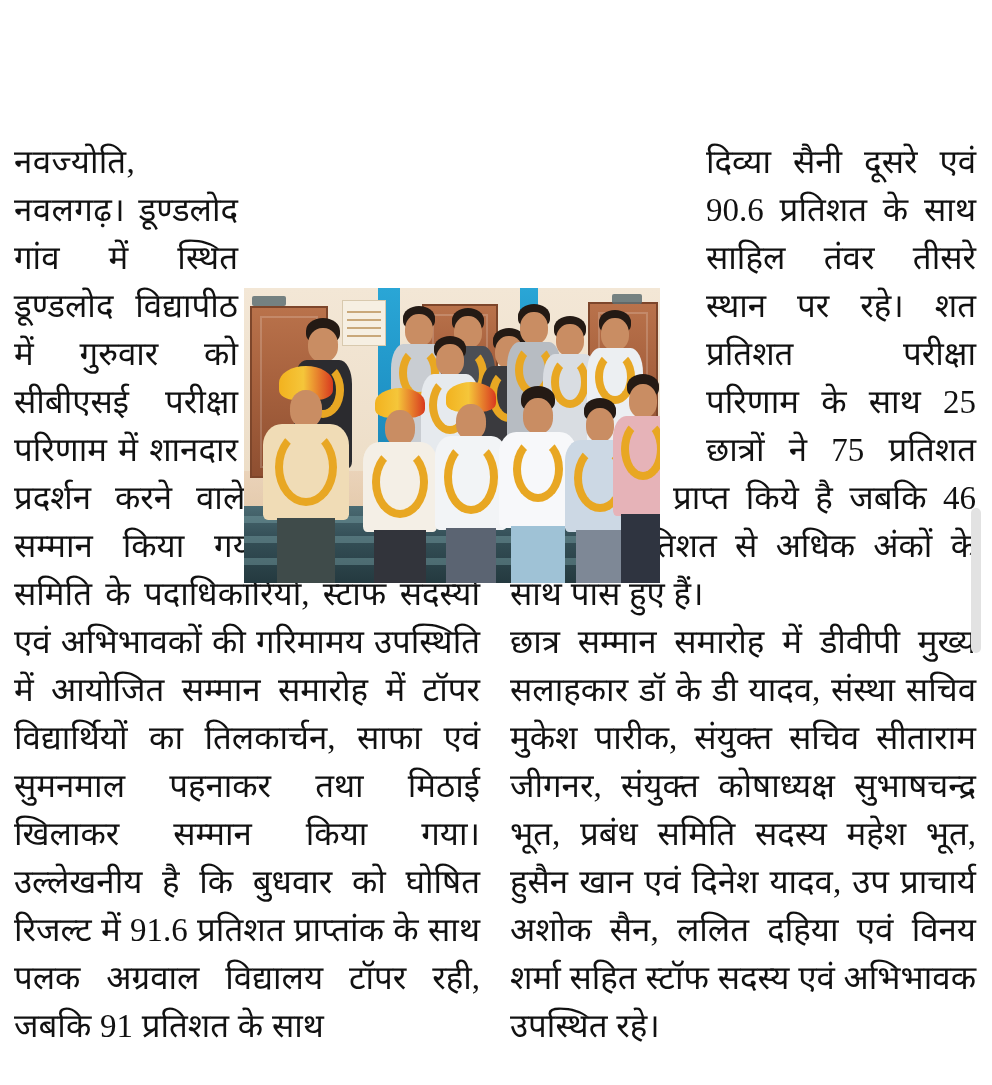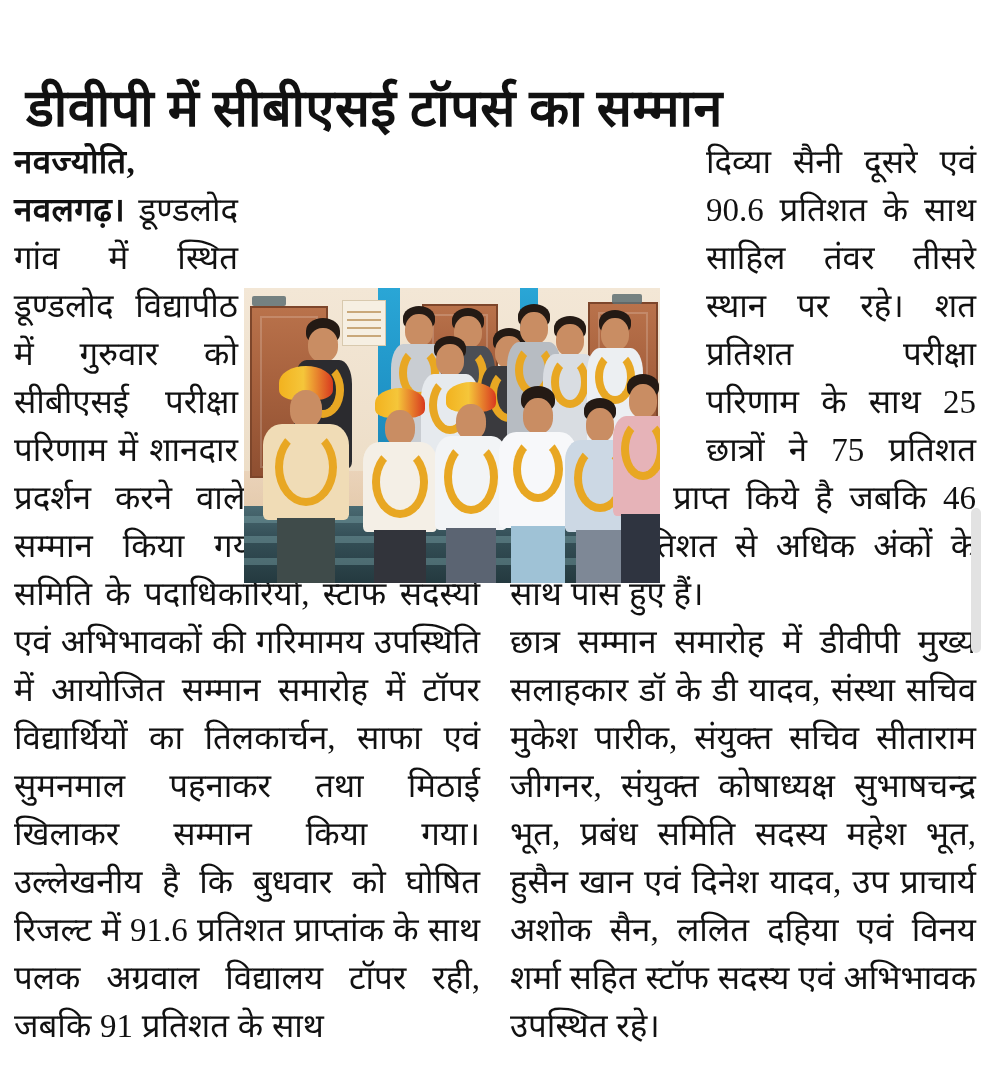--- a/index.html
+++ b/index.html
@@ -62,21 +62,21 @@
     color: #111111;
   }
   .col p {
     margin: 0;
     text-align: justify;
   }
   .col-left  { left: 0; }
   .col-right { left: 496px; }
 
   .dateline {
-    font-weight: 700;
+    font-weight: 400;
     letter-spacing: 0.4px;
   }
 
   
   .float-left-photo {
     float: right;
     width: 232px;
     height: 300px;
     shape-outside: inset(0);
     margin: 8px 0 6px 10px;
@@ -195,21 +195,20 @@
     width: 10px; height: 145px;
     border-radius: 6px;
     background: #e2e2e2;
   }
 </style>
 </head>
 <body>
 
 <div class="page">
 
-  <h1 class="headline">डीवीपी में सीबीएसई टॉपर्स का सम्मान</h1>
 
   <div class="photo">
     <div class="photo-inner">
 
       <div class="wall"></div>
       <div class="wall-lower"></div>
 
       <div class="door" style="left:6px;  top:18px;  width:78px;  height:172px;"></div>
       <div class="door" style="left:178px;top:16px;  width:76px;  height:120px;"></div>
       <div class="door" style="left:344px;top:14px;  width:70px;  height:160px;"></div>

